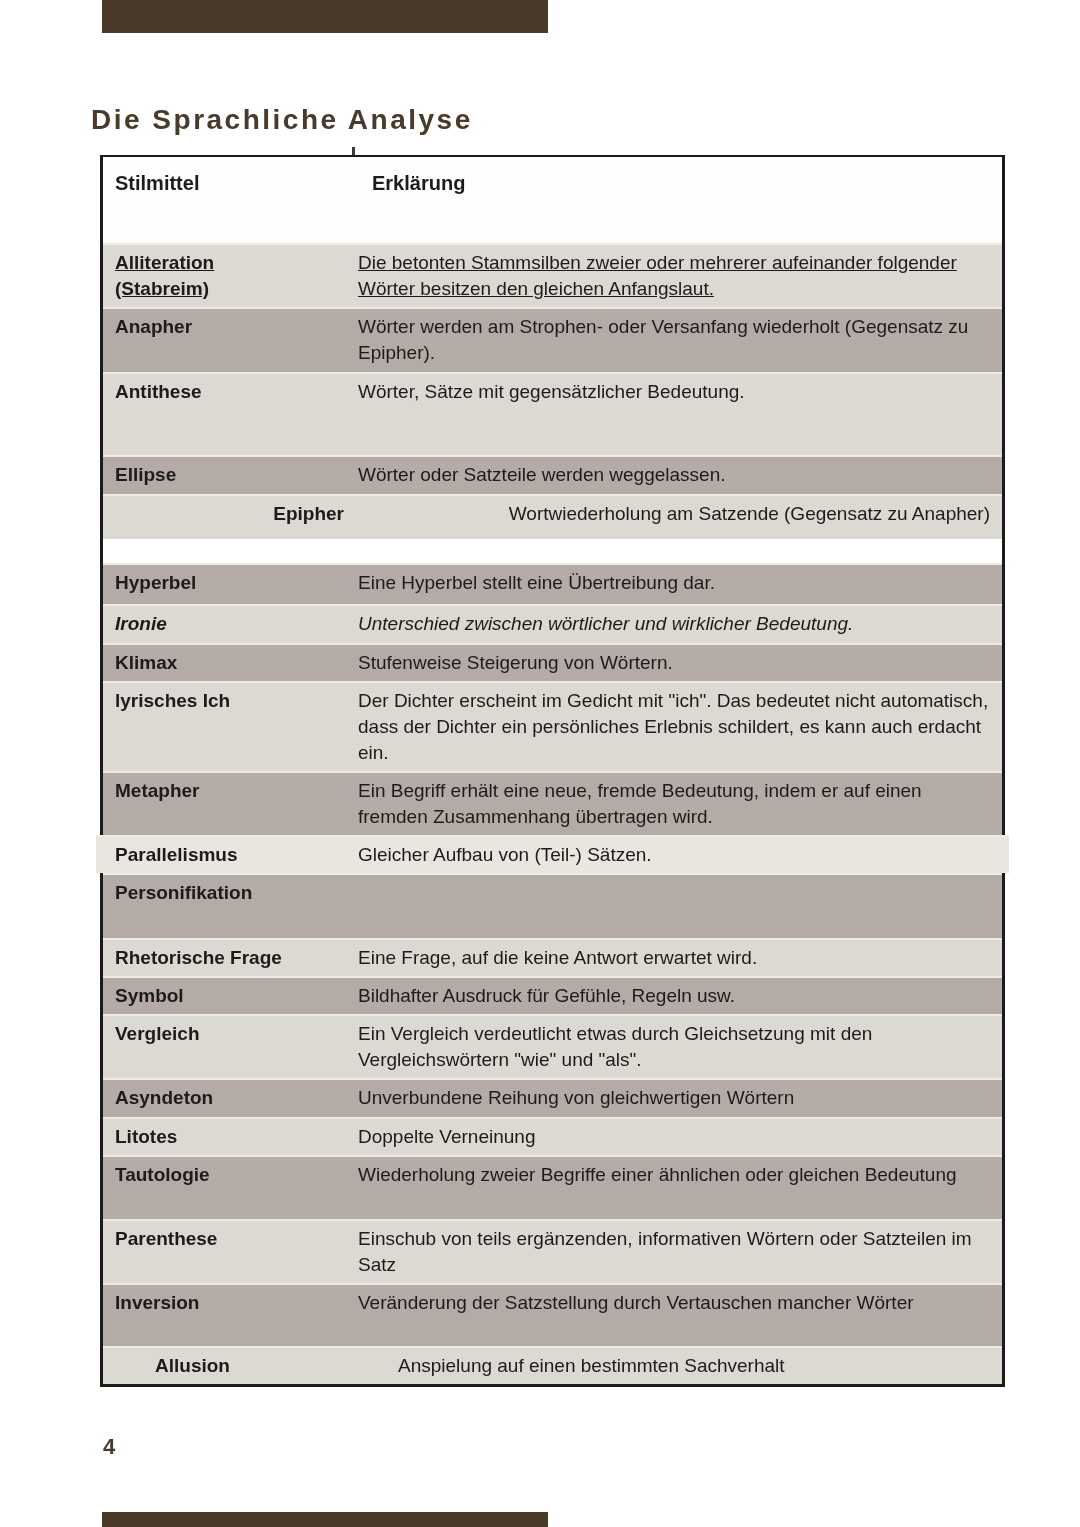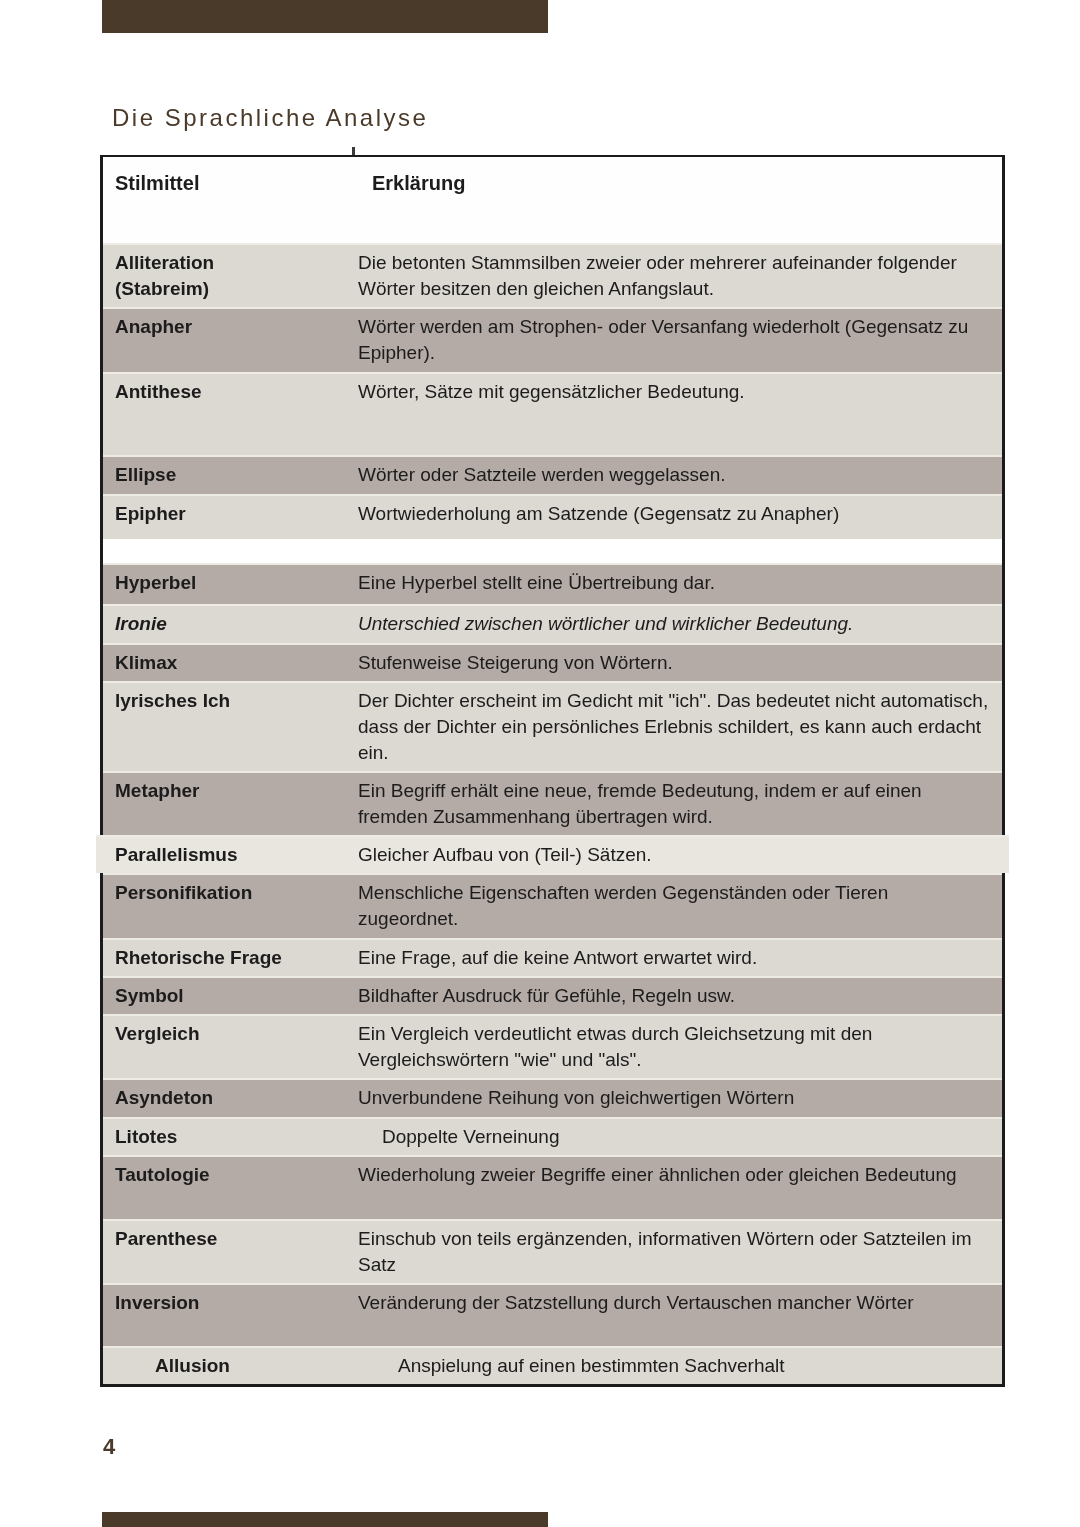--- a/index.html
+++ b/index.html
@@ -21,22 +21,22 @@
   }
   .top-bar{
     position:absolute;left:102px;top:0;width:446px;height:33px;
     background:var(--accent_brown);
   }
   .bottom-bar{
     position:absolute;left:102px;top:1512px;width:446px;height:15px;
     background:var(--accent_brown);
   }
   .page-title{
-    position:absolute;left:112px;top:104px;
-    font-size:24px;font-weight:normal;letter-spacing:2.5px;
+    position:absolute;left:91px;top:104px;
+    font-size:28px;font-weight:bold;letter-spacing:2.5px;
     color:var(--accent_brown);
     white-space:nowrap;
   }
   .stray-mark{
     position:absolute;left:352px;top:147px;width:3px;height:8px;
     background:#3a3a3a;
   }
   .doc-table{
     position:absolute;left:100px;top:155px;width:905px;
     box-sizing:border-box;
@@ -77,37 +77,37 @@
   .cell.term{
     font-weight:bold;
     padding-left:12px;padding-right:6px;
     white-space:pre-line;
   }
   .cell.def{
     padding-left:8px;padding-right:12px;
     max-width:633px;
   }
   
-  .row:nth-child(1){min-height:63px;}
+  .row:nth-child(1){min-height:63px;text-decoration:underline;}
   .row:nth-child(2){min-height:65px;}
   .row:nth-child(3){min-height:83px;}
   .row:nth-child(4){min-height:39px;}
-  .row:nth-child(5){min-height:45px;}
+  .row:nth-child(5){min-height:45px;text-align:right;}
   .row:nth-child(6){min-height:41px;margin-top:24px;}
   .row:nth-child(7){min-height:39px;font-style:italic;}
   .row:nth-child(8){min-height:38px;}
   .row:nth-child(9){min-height:90px;}
   .row:nth-child(10){min-height:63px;}
   .row:nth-child(11){min-height:37px;}
   .row:nth-child(12){min-height:65px;}
   .row:nth-child(13){min-height:38px;}
   .row:nth-child(14){min-height:38px;}
   .row:nth-child(15){min-height:64px;}
   .row:nth-child(16){min-height:39px;}
-  .row:nth-child(17){min-height:38px;gap:24px;}
+  .row:nth-child(17){min-height:38px;}
   .row:nth-child(18){min-height:64px;}
   .row:nth-child(19){min-height:64px;}
   .row:nth-child(20){min-height:63px;}
   .row:nth-child(21){min-height:31px;padding-left:40px;}
   .page-number{
     position:absolute;left:103px;top:1434px;
     font-size:22px;font-weight:bold;
     color:var(--accent_brown);
   }
 </style>
@@ -179,21 +179,20 @@
     <div class="cell def">Ein Begriff erhält eine neue, fremde Bedeutung, indem er auf einen fremden Zusammenhang übertragen wird.</div>
   </div>
 
   <div class="row highlight">
     <div class="cell term">Parallelismus</div>
     <div class="cell def">Gleicher Aufbau von (Teil-) Sätzen.</div>
   </div>
 
   <div class="row">
     <div class="cell term">Personifikation</div>
-    <div class="cell def">Menschliche Eigenschaften werden Gegenständen oder Tieren zugeordnet.</div>
   </div>
 
   <div class="row">
     <div class="cell term">Rhetorische Frage</div>
     <div class="cell def">Eine Frage, auf die keine Antwort erwartet wird.</div>
   </div>
 
   <div class="row">
     <div class="cell term">Symbol</div>
     <div class="cell def">Bildhafter Ausdruck für Gefühle, Regeln usw.</div>

